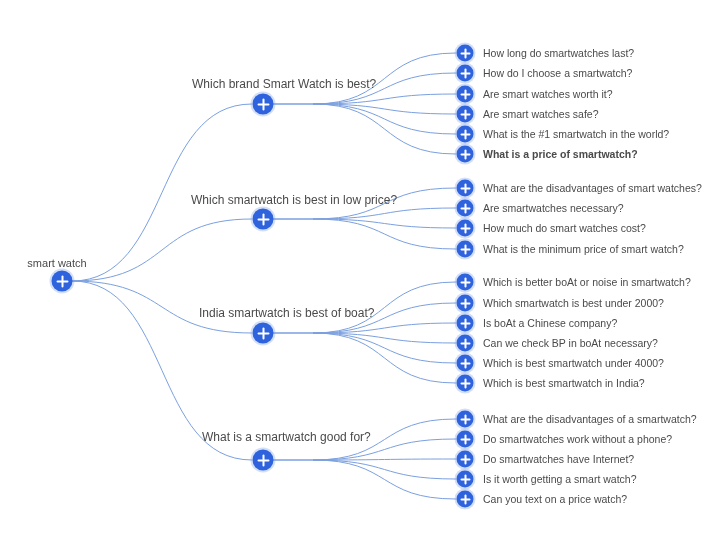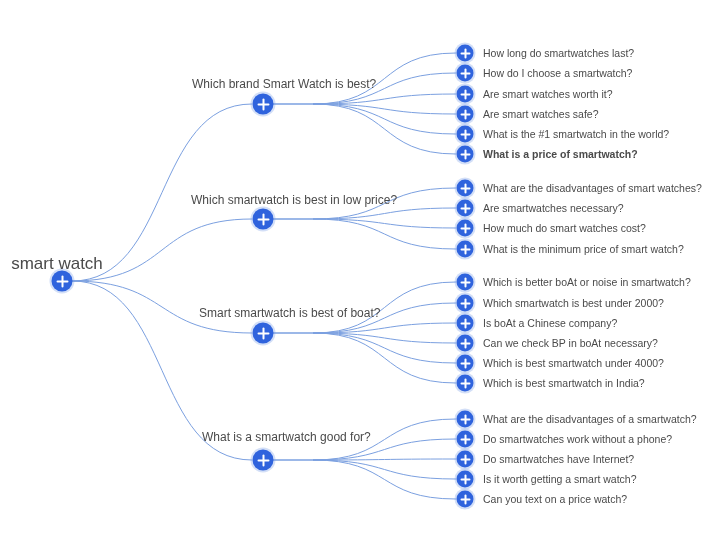--- a/index.html
+++ b/index.html
@@ -63,21 +63,21 @@
   .node-leaf .plus-v {
     left: 7.5px; top: 3.5px; width: 2px; height: 10px;
   }
   .label {
     position: absolute;
     color: #4a4a4a;
     white-space: nowrap;
     line-height: 13px;
   }
   .label-root {
-    font-size: 17px;
+    font-size: 11px;
     transform: translate(-50%, -50%);
   }
   .label-branch {
     font-size: 12px;
   }
   .label-leaf {
     font-size: 10.5px;
     transform: translateY(-50%);
   }
 </style>
@@ -179,21 +179,21 @@
       <div class="label label-leaf" style="left: 483px; top: 228px; color: rgb(74, 74, 74);">How much do smart watches cost?</div>
       <div class="node node-leaf" style="left: 465px; top: 249px; background: rgb(47, 99, 221);">
         <span class="plus-h" style="background: rgb(255, 255, 255);"></span>
         <span class="plus-v" style="background: rgb(255, 255, 255);"></span>
       </div>
       <div class="label label-leaf" style="left: 483px; top: 249px; color: rgb(74, 74, 74);">What is the minimum price of smart watch?</div>
       <div class="node node-branch" style="left: 263px; top: 333px; background: rgb(47, 99, 221);">
         <span class="plus-h" style="background: rgb(255, 255, 255);"></span>
         <span class="plus-v" style="background: rgb(255, 255, 255);"></span>
       </div>
-      <div class="label label-branch" style="left: 199px; top: 313px; color: rgb(74, 74, 74); transform: translateY(-50%);">Smart smartwatch is best of boat?</div>
+      <div class="label label-branch" style="left: 199px; top: 313px; color: rgb(74, 74, 74); transform: translateY(-50%);">India smartwatch is best of boat?</div>
       <div class="node node-leaf" style="left: 465px; top: 282px; background: rgb(47, 99, 221);">
         <span class="plus-h" style="background: rgb(255, 255, 255);"></span>
         <span class="plus-v" style="background: rgb(255, 255, 255);"></span>
       </div>
       <div class="label label-leaf" style="left: 483px; top: 282px; color: rgb(74, 74, 74);">Which is better boAt or noise in smartwatch?</div>
       <div class="node node-leaf" style="left: 465px; top: 303px; background: rgb(47, 99, 221);">
         <span class="plus-h" style="background: rgb(255, 255, 255);"></span>
         <span class="plus-v" style="background: rgb(255, 255, 255);"></span>
       </div>
       <div class="label label-leaf" style="left: 483px; top: 303px; color: rgb(74, 74, 74);">Which smartwatch is best under 2000?</div>

